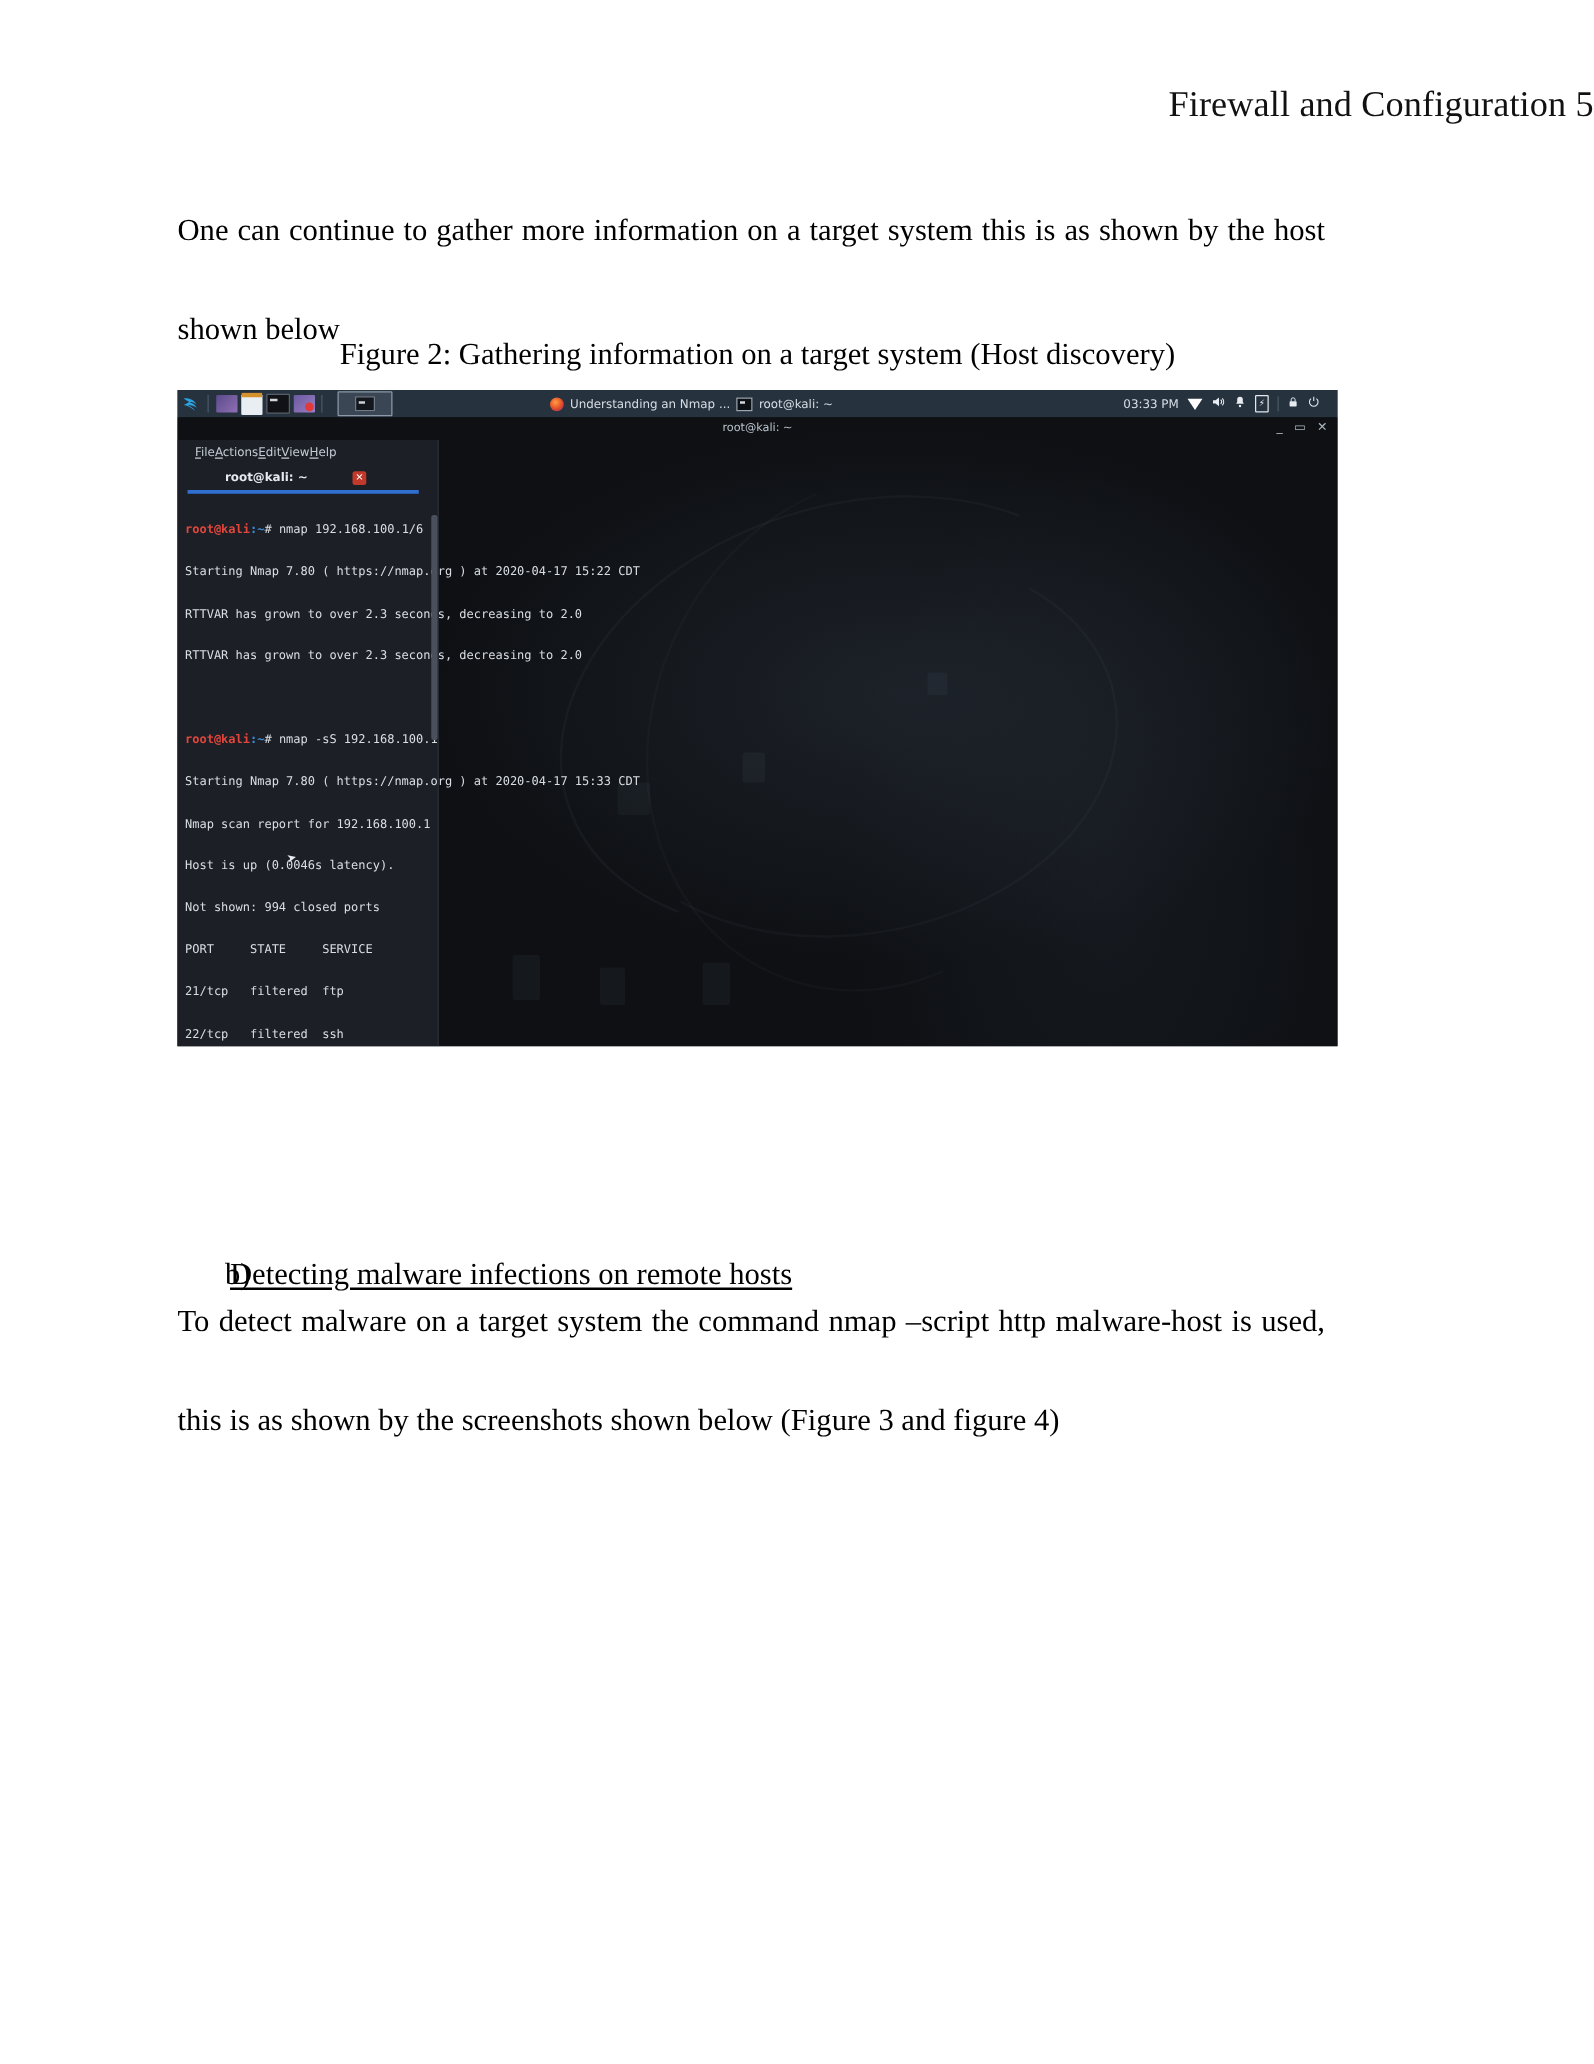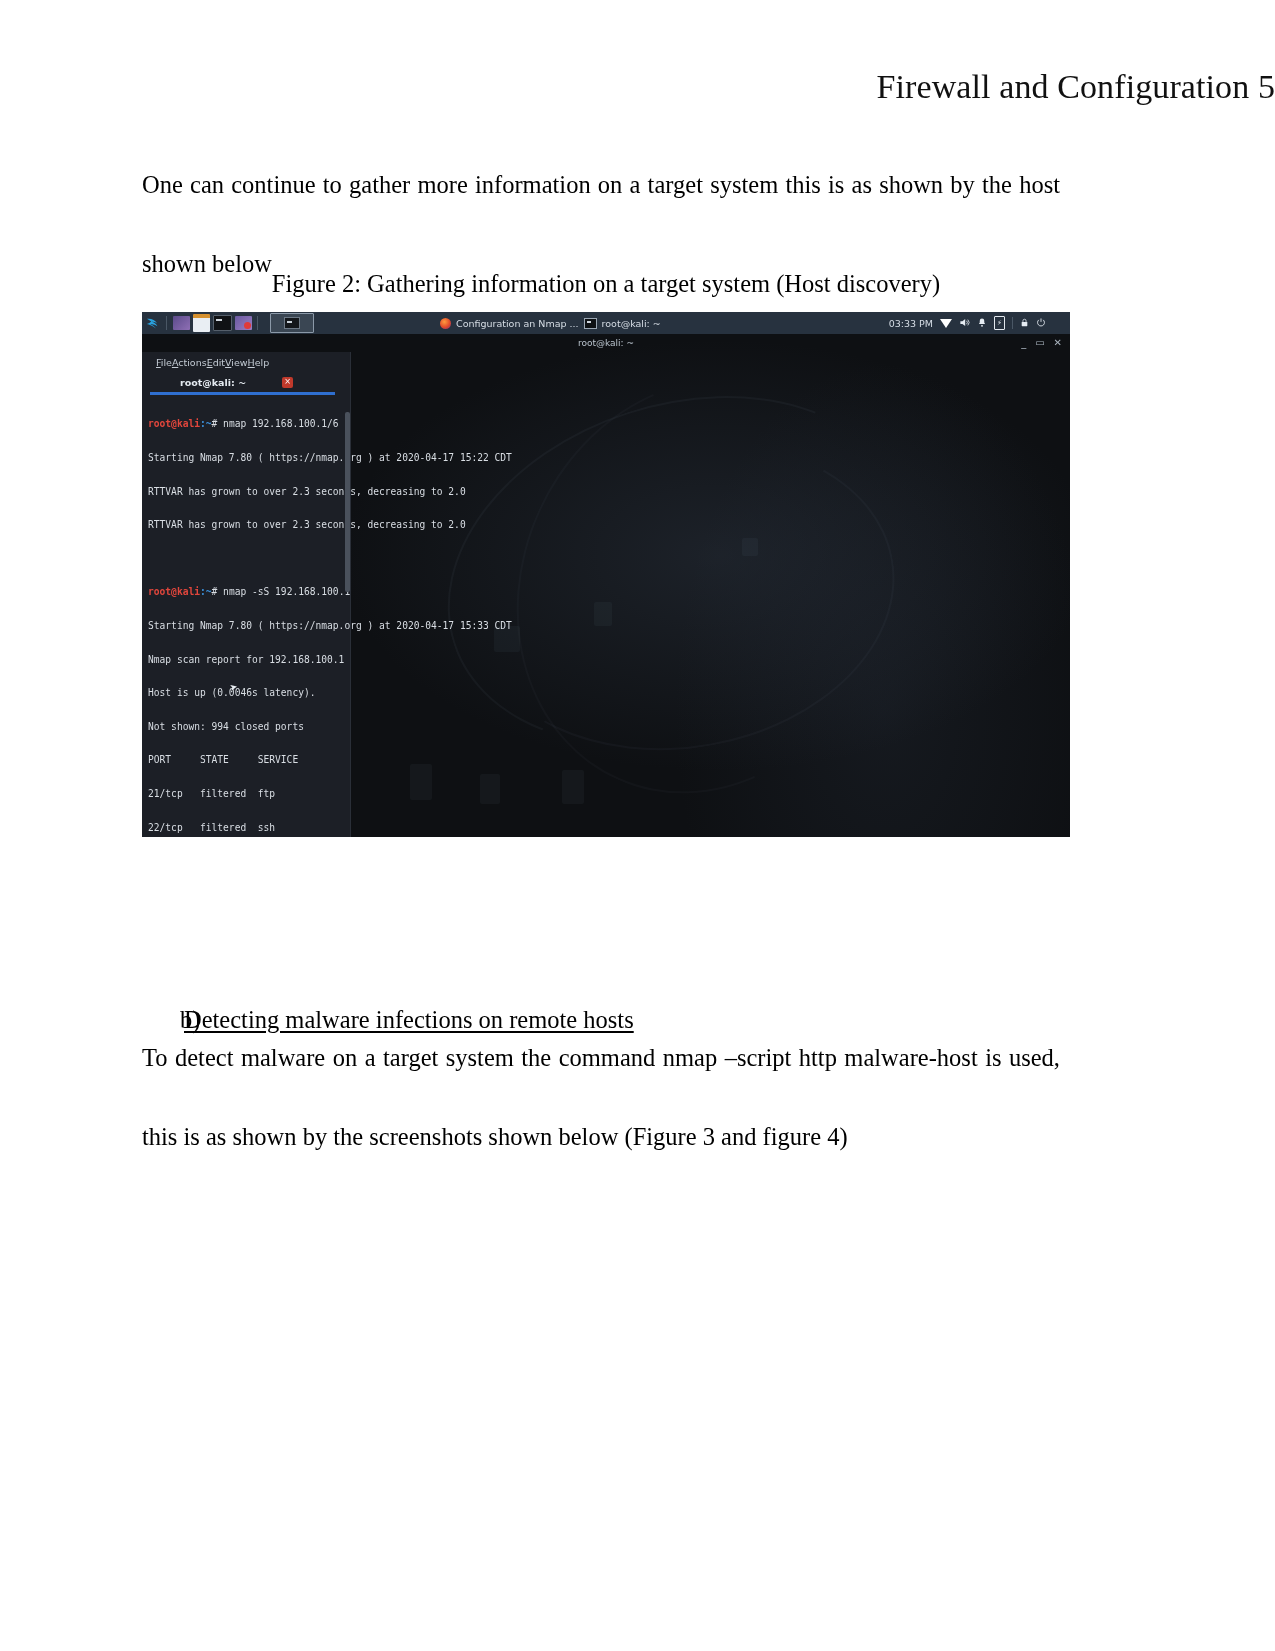--- a/index.html
+++ b/index.html
@@ -20,21 +20,21 @@
     width: 1275px;
     height: 1651px;
     box-sizing: border-box;
   }
   .running-head {
     position: absolute;
     top: 68px;
     right: 0;
     width: 1070px;
     text-align: right;
-    font-size: 34px;
+    font-size: 29px;
     letter-spacing: 0.1px;
     color: #111;
   }
   .body-block {
     position: absolute;
     left: 142px;
     width: 928px;
   }
   p.justified {
     margin: 0 10px 0 0;
@@ -175,21 +175,21 @@
     content: "";
     position: absolute; left: 2px; top: 2.5px;
     width: 4px; height: 1.5px; background: #cfd6dd;
   }
   .tb-label { white-space: nowrap; font-size: 9.5px; }
   .tb-right {
     margin-left: auto;
     display: flex;
     align-items: center;
     gap: 7px;
-    padding-right: 24px;
+    padding-right: 14px;
     font-size: 9.5px;
   }
   .tray-ico { display: inline-block; line-height: 1; }
   .wifi-tri {
     width: 0; height: 0;
     border-left: 6px solid transparent;
     border-right: 6px solid transparent;
     border-top: 9px solid #ffffff;
   }
   .tray-sep {
@@ -369,21 +369,21 @@
         <div class="launcher l3"></div>
         <div class="launcher l4"></div>
         <div class="tb-sep"></div>
         <div class="tb-win-active">
           <div class="mini"></div>
         </div>
       </div>
 
       <div class="tb-center">
         <div class="ff-icon"></div>
-        <span class="tb-label">Configuration an Nmap ...</span>
+        <span class="tb-label">Understanding an Nmap ...</span>
         <div class="term-icon"></div>
         <span class="tb-label">root@kali: ~</span>
       </div>
 
       <div class="tb-right">
         <span class="tb-label">03:33 PM</span>
         <span class="wifi-tri"></span>
         <span class="tray-ico">
           <svg width="11" height="11" viewBox="0 0 16 16" aria-hidden="true">
             <path d="M2 6 h3 L9 3 v10 L5 10 H2 Z" fill="#e6ecf2"></path>

